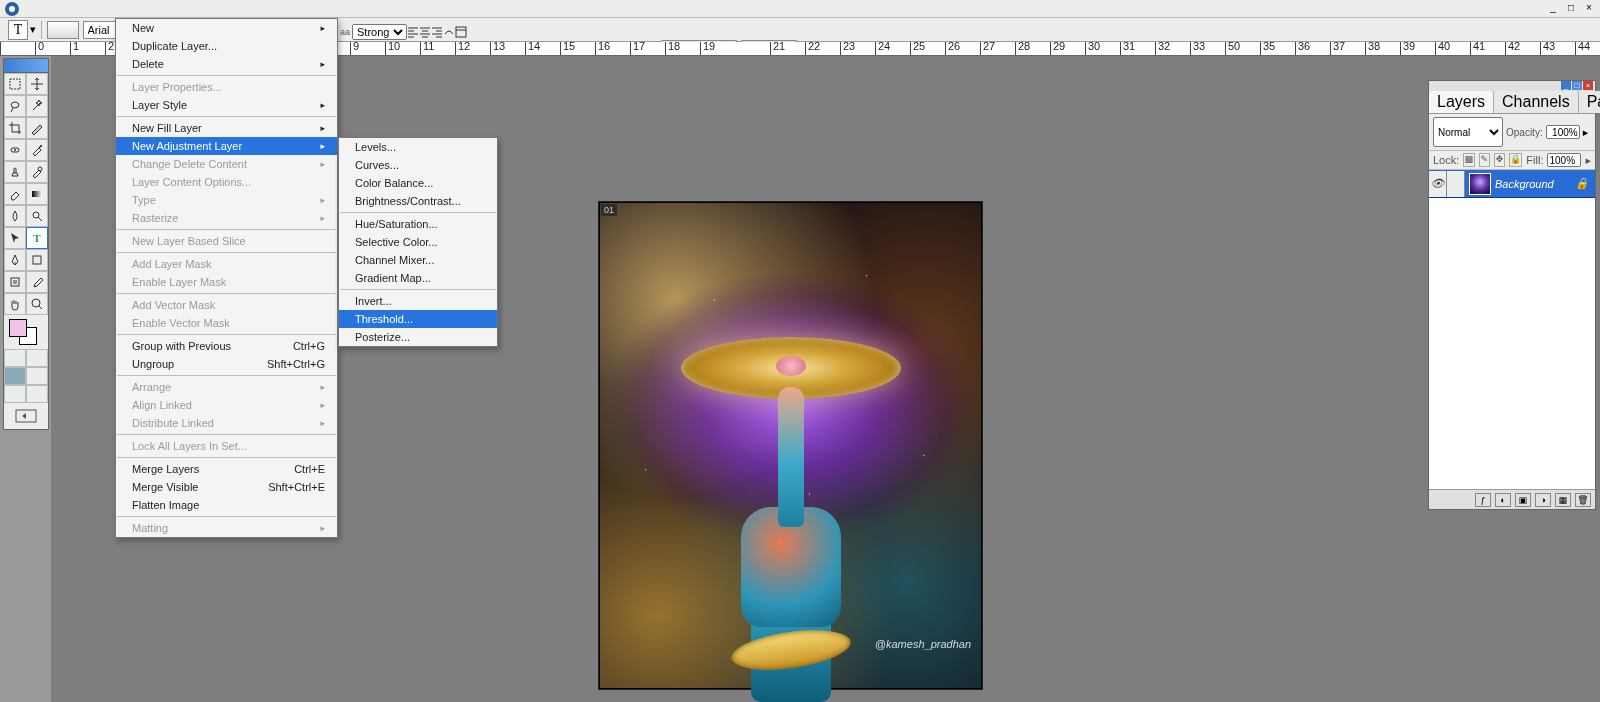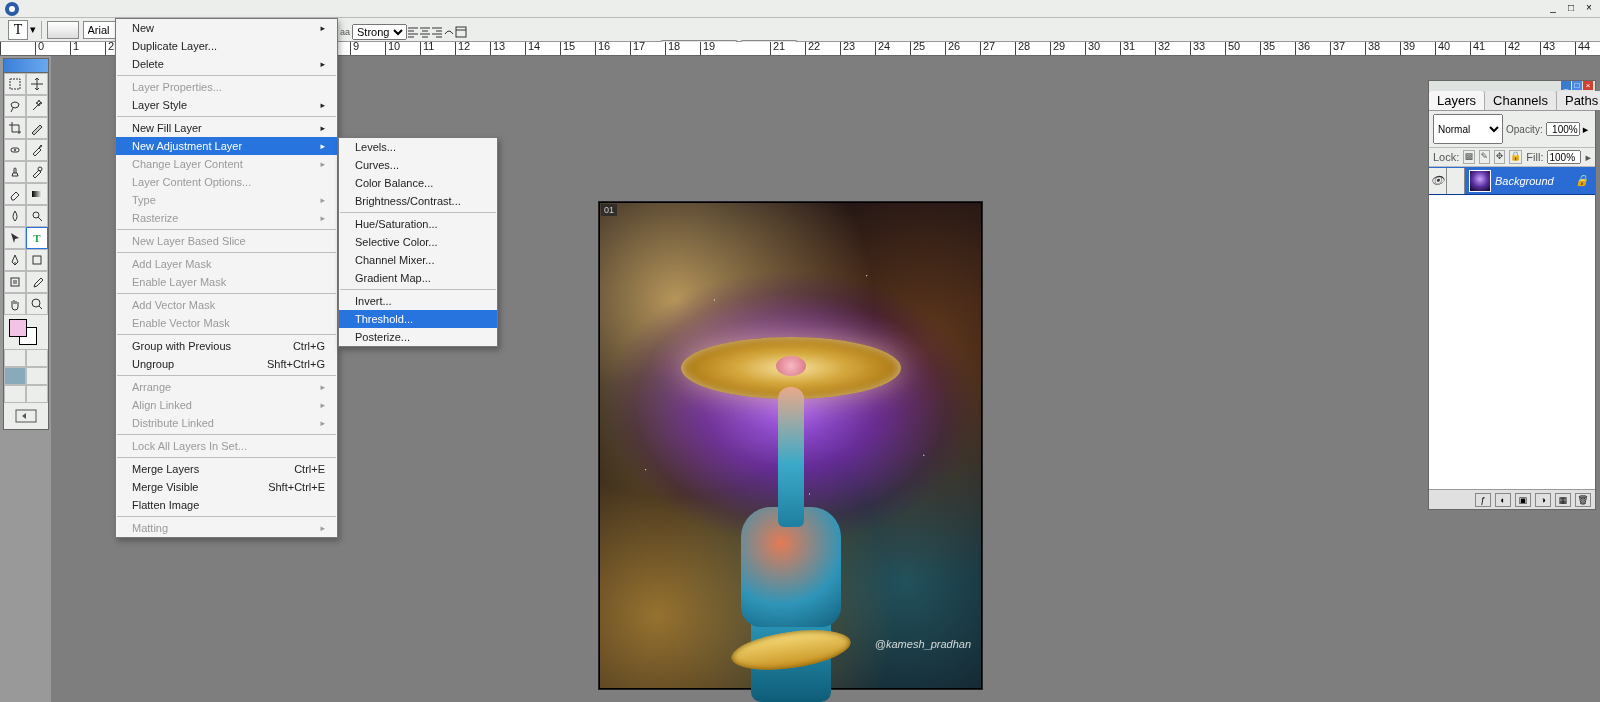--- a/index.html
+++ b/index.html
@@ -77,21 +77,21 @@
 .menu .sep { height: 1px; background: #bdbdbd; margin: 2px 1px; }
 .menu .arrow::after { content: "▸"; font-size: 9px; margin-left: 18px; }
 .layer-menu { left: 115px; top: 18px; width: 223px; }
 .sub-menu { left: 338px; top: 137px; width: 160px; }
 
 
 .panel { position: absolute; right: 4px; top: 80px; width: 168px; height: 430px; background: #eceeec; border: 1px solid #666; }
 .panel .titlebar { height: 10px; background: #dfe3df; display: flex; justify-content: flex-end; gap: 1px; padding-right: 2px; }
 .panel .titlebar span { width: 10px; height: 9px; font-size: 8px; text-align: center; }
 .panel .tabs { display: flex; background: #dcdcdc; border-bottom: 1px solid #999; }
-.panel .tab { padding: 2px 8px; font-size: 13px; border-right: 1px solid #aaa; background: #e8e8e8; border-top-left-radius: 3px; border-top-right-radius: 3px; }
+.panel .tab { padding: 2px 8px; font-size: 16px; border-right: 1px solid #aaa; background: #e8e8e8; border-top-left-radius: 3px; border-top-right-radius: 3px; }
 .panel .tab.active { background: #f6f6f6; }
 .panel .opts { display: flex; align-items: center; padding: 3px 4px; gap: 3px; border-bottom: 1px solid #bbb; }
 .panel .opts select { flex: 0 0 70px; height: 30px; font-size: 10px; }
 .panel .opts .lbl { font-size: 10px; color: #555; }
 .panel .opts input { width: 34px; height: 14px; font-size: 10px; text-align: right; }
 .panel .lockrow { display: flex; align-items: center; padding: 2px 4px; gap: 4px; border-bottom: 1px solid #bbb; font-size: 10px; color: #555; }
 .panel .lockrow .lk { width: 14px; height: 14px; border: 1px solid #aaa; font-size: 9px; text-align: center; }
 .panel .layerlist { background: #fff; height: 330px; overflow: auto; }
 .panel .layer { display: flex; align-items: center; height: 28px; background: #2a6bd4; color: #fff; font-style: italic; font-size: 10px; border-bottom: 1px solid #0a3a90; }
 .panel .layer .eye { width: 18px; height: 26px; background: #eceeec; border-right: 1px solid #888; display: flex; align-items: center; justify-content: center; color: #333; }
@@ -394,21 +394,21 @@
       <span>Layer Style</span>
     </div>
     <div class="sep"></div>
     <div class="mi arrow">
       <span>New Fill Layer</span>
     </div>
     <div class="mi hl arrow">
       <span>New Adjustment Layer</span>
     </div>
     <div class="mi dis arrow">
-      <span>Change Layer Content</span>
+      <span>Change Delete Content</span>
     </div>
     <div class="mi dis">
       <span>Layer Content Options...</span>
     </div>
     <div class="mi dis arrow">
       <span>Type</span>
     </div>
     <div class="mi dis arrow">
       <span>Rasterize</span>
     </div>

